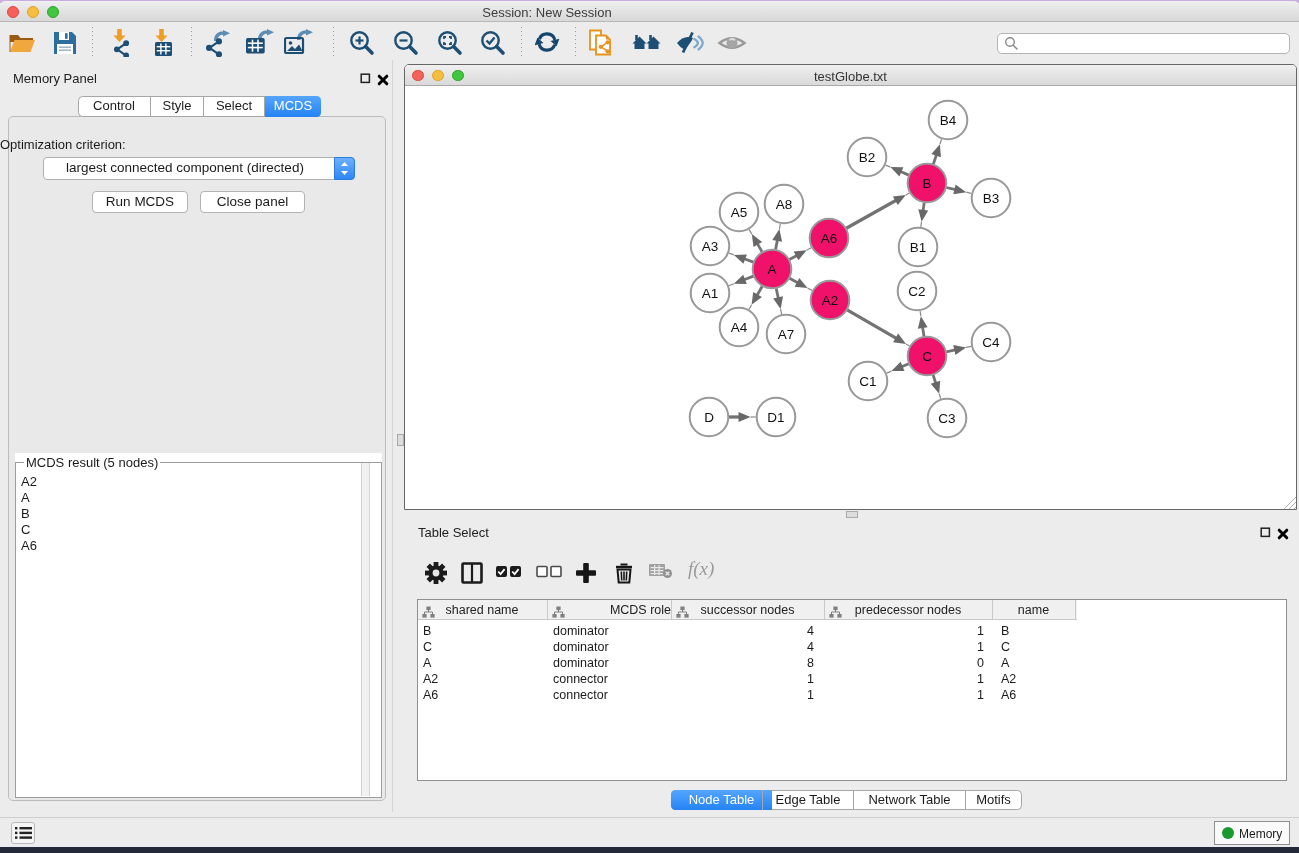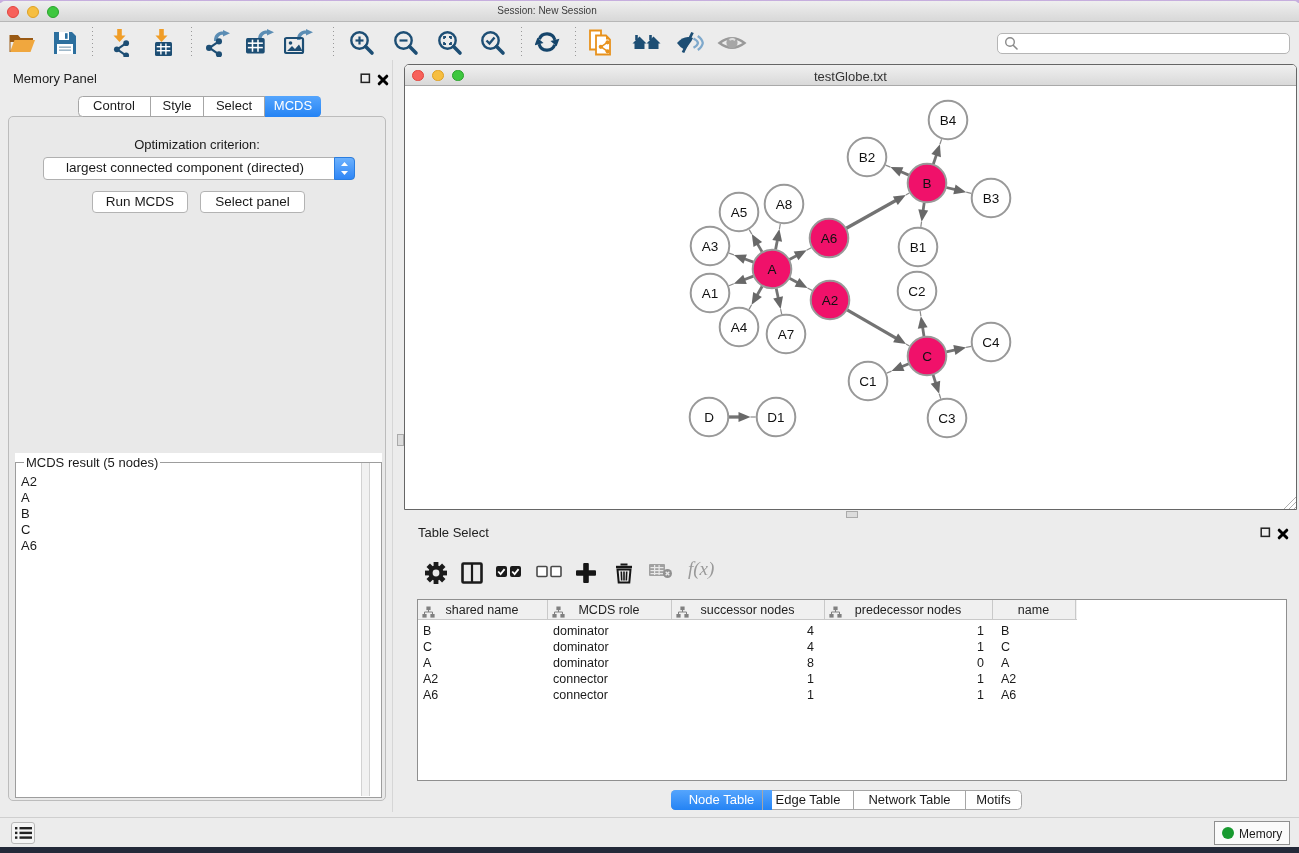--- a/index.html
+++ b/index.html
@@ -3,21 +3,21 @@
 *{margin:0;padding:0;box-sizing:border-box}
 body{width:1299px;height:853px;position:relative;overflow:hidden;
  font-family:"Liberation Sans",sans-serif;background:#ececec;color:#1a1a1a}
 .abs{position:absolute}
 </style></head><body>
 <div class="abs" style="left:0;top:0;width:1299px;height:3px;background:#c6aede"></div>
 <div class="abs" style="left:0;top:1px;width:1299px;height:21px;background:linear-gradient(#efefef,#d8d8d8);border-bottom:1px solid #b7b7b7;border-radius:5px 5px 0 0"></div>
 <div style="position:absolute;left:7px;top:6px;width:12px;height:12px;border-radius:50%;background:#f7615b;border:1px solid #e2453e;box-sizing:border-box"></div>
 <div style="position:absolute;left:27px;top:6px;width:12px;height:12px;border-radius:50%;background:#f6be40;border:1px solid #dfa123;box-sizing:border-box"></div>
 <div style="position:absolute;left:47px;top:6px;width:12px;height:12px;border-radius:50%;background:#3ec73f;border:1px solid #2aa32c;box-sizing:border-box"></div>
-<div class="abs" style="left:0;top:5px;width:1094px;text-align:center;font-size:10px;color:#3c3c3c">Session: New Session</div>
+<div class="abs" style="left:0;top:5px;width:1094px;text-align:center;font-size:13px;color:#3c3c3c">Session: New Session</div>
 <div class="abs" style="left:0;top:22px;width:1299px;height:38px;background:#ececec"></div>
 <div class="abs" style="left:92px;top:27px;width:1px;height:30px;background-image:repeating-linear-gradient(#999 0 1.5px,transparent 1.5px 4px)"></div>
 <div class="abs" style="left:191px;top:27px;width:1px;height:30px;background-image:repeating-linear-gradient(#999 0 1.5px,transparent 1.5px 4px)"></div>
 <div class="abs" style="left:333px;top:27px;width:1px;height:30px;background-image:repeating-linear-gradient(#999 0 1.5px,transparent 1.5px 4px)"></div>
 <div class="abs" style="left:521px;top:27px;width:1px;height:30px;background-image:repeating-linear-gradient(#999 0 1.5px,transparent 1.5px 4px)"></div>
 <div class="abs" style="left:575px;top:27px;width:1px;height:30px;background-image:repeating-linear-gradient(#999 0 1.5px,transparent 1.5px 4px)"></div>
 <div style="position:absolute;left:8px;top:29px;width:30px;height:28px;"><svg width="28" height="28" viewBox="0 0 28 28">
 <path d="M2 6 h8 l2.5 3 H25 v4 H2 z" fill="#9a5a14"></path>
 <path d="M6.5 11 H27 L22.5 23 H2 z" fill="#f0a73e"></path>
 <path d="M2 6 v17 h0.01" stroke="#9a5a14" stroke-width="1"></path>
@@ -162,29 +162,29 @@
   </svg>
 <svg width="12" height="12" viewBox="0 0 12 12" style="position:absolute;left:377px;top:73.5px">
     <path d="M2.2 2.2 L9.8 9.8 M9.8 2.2 L2.2 9.8" stroke="#000" stroke-width="3" stroke-linecap="round"></path>
   </svg>
 <div class="abs" style="left:78px;top:96px;width:243px;height:21px;background:#fff;border:1px solid #a6a6a6;border-radius:4.5px;z-index:3"></div>
 <div class="abs" style="left:78px;top:96px;width:73px;height:21px;border-right:1px solid #a6a6a6;font-size:13px;text-align:center;line-height:20px;z-index:4">Control</div>
 <div class="abs" style="left:151px;top:96px;width:53px;height:21px;border-right:1px solid #a6a6a6;font-size:13px;text-align:center;line-height:20px;z-index:4">Style</div>
 <div class="abs" style="left:204px;top:96px;width:61px;height:21px;border-right:1px solid #a6a6a6;font-size:13px;text-align:center;line-height:20px;z-index:4">Select</div>
 <div class="abs" style="left:265px;top:96px;width:56px;height:21px;background:linear-gradient(#55a5fd,#2483f4);border-radius:0 4.5px 4.5px 0;font-size:13px;color:#fff;text-align:center;line-height:20px;z-index:4">MCDS</div>
 <div class="abs" style="left:8px;top:116px;width:378px;height:685px;background:#e9e9e9;border:1px solid #bcbcbc;border-radius:5px"></div>
-<div class="abs" style="left:0;top:137px;width:394px;text-align:center;font-size:13px">Optimization criterion:</div>
+<div class="abs" style="left:0;top:137px;width:394px;text-align:left;font-size:13px">Optimization criterion:</div>
 <div class="abs" style="left:43px;top:157px;width:312px;height:23px;background:#fff;border:1px solid #b0b0b0;border-radius:4px"></div>
 <div class="abs" style="left:66px;top:160px;width:290px;font-size:13.5px">largest connected component (directed)</div>
 <div class="abs" style="left:334px;top:157px;width:21px;height:23px;background:linear-gradient(#6cb1fd,#2f86f6);border-radius:0 4px 4px 0;border:1px solid #2a7de0">
 <svg width="19" height="21" viewBox="0 0 19 21">
       <path d="M6 8 l3.5 -4 3.5 4 z M6 13 l3.5 4 3.5 -4 z" fill="#fff"></path>
     </svg></div>
 <div class="abs" style="left:92px;top:191px;width:96px;height:22px;background:#fff;border:1px solid #b3b3b3;border-radius:4px;font-size:13.5px;text-align:center;line-height:20px">Run MCDS</div>
-<div class="abs" style="left:200px;top:191px;width:105px;height:22px;background:#fff;border:1px solid #b3b3b3;border-radius:4px;font-size:13.5px;text-align:center;line-height:20px">Select panel</div>
+<div class="abs" style="left:200px;top:191px;width:105px;height:22px;background:#fff;border:1px solid #b3b3b3;border-radius:4px;font-size:13.5px;text-align:center;line-height:20px">Close panel</div>
 <div class="abs" style="left:15px;top:453px;width:367px;height:345px;background:#fff"></div>
 <div class="abs" style="left:15px;top:462px;width:367px;height:336px;border:1px solid #9d9d9d"></div>
 <div class="abs" style="left:361px;top:463px;width:9px;height:333px;background:#f1f1f1;border-left:1px solid #d2d2d2;border-right:1px solid #d2d2d2"></div>
 <div class="abs" style="left:24px;top:455px;font-size:13px;background:#fff;padding:0 2px;z-index:2">MCDS result (5 nodes)</div>
 <div class="abs" style="left:21px;top:474px;font-size:13px;line-height:16px">A2<br>A<br>B<br>C<br>A6</div>
 <div class="abs" style="left:392px;top:60px;width:1px;height:752px;background:#d6d6d6"></div>
 <div class="abs" style="left:397px;top:434px;width:7px;height:12px;background:#dcdcdc;border:1px solid #aaa"></div>
 <div class="abs" style="left:404px;top:64px;width:893px;height:446px;border:1px solid #666;border-radius:5px 5px 0 0;background:#fff"></div>
 <div class="abs" style="left:405px;top:65px;width:891px;height:21px;background:linear-gradient(#f0f0f0,#d9d9d9);border-bottom:1px solid #a9a9a9;border-radius:4px 4px 0 0"></div>
 <div style="position:absolute;left:412.2px;top:69.7px;width:11.6px;height:11.6px;border-radius:50%;background:#f7615b;border:1px solid #e2453e;box-sizing:border-box"></div>
@@ -365,21 +365,21 @@
 <rect x="8.4" y="8" width="4.2" height="3.6" fill="#808080"></rect>
     </svg></div>
 <div class="abs" style="left:417px;top:603px;width:130px;text-align:center;font-size:12.5px;color:#222">shared name</div>
 <div class="abs" style="left:547px;top:600px;width:1px;height:20px;background:#c9c9c9"></div>
 <div style="position:absolute;left:552px;top:604px;width:13px;height:12px;"><svg width="13" height="12" viewBox="0 0 13 12">
 <rect x="4.4" y="0.5" width="4.2" height="3.6" fill="#808080"></rect>
 <path d="M6.5 4 v2 M2.5 8 v-2 h8 v2" stroke="#808080" stroke-width="1" fill="none"></path>
 <rect x="0.4" y="8" width="4.2" height="3.6" fill="#808080"></rect>
 <rect x="8.4" y="8" width="4.2" height="3.6" fill="#808080"></rect>
     </svg></div>
-<div class="abs" style="left:547px;top:603px;width:124px;text-align:center;font-size:12.5px;color:#222">MCDS role</div>
+<div class="abs" style="left:547px;top:603px;width:124px;text-align:right;font-size:12.5px;color:#222">MCDS role</div>
 <div class="abs" style="left:671px;top:600px;width:1px;height:20px;background:#c9c9c9"></div>
 <div style="position:absolute;left:676px;top:604px;width:13px;height:12px;"><svg width="13" height="12" viewBox="0 0 13 12">
 <rect x="4.4" y="0.5" width="4.2" height="3.6" fill="#808080"></rect>
 <path d="M6.5 4 v2 M2.5 8 v-2 h8 v2" stroke="#808080" stroke-width="1" fill="none"></path>
 <rect x="0.4" y="8" width="4.2" height="3.6" fill="#808080"></rect>
 <rect x="8.4" y="8" width="4.2" height="3.6" fill="#808080"></rect>
     </svg></div>
 <div class="abs" style="left:671px;top:603px;width:153px;text-align:center;font-size:12.5px;color:#222">successor nodes</div>
 <div class="abs" style="left:824px;top:600px;width:1px;height:20px;background:#c9c9c9"></div>
 <div style="position:absolute;left:829px;top:604px;width:13px;height:12px;"><svg width="13" height="12" viewBox="0 0 13 12">

